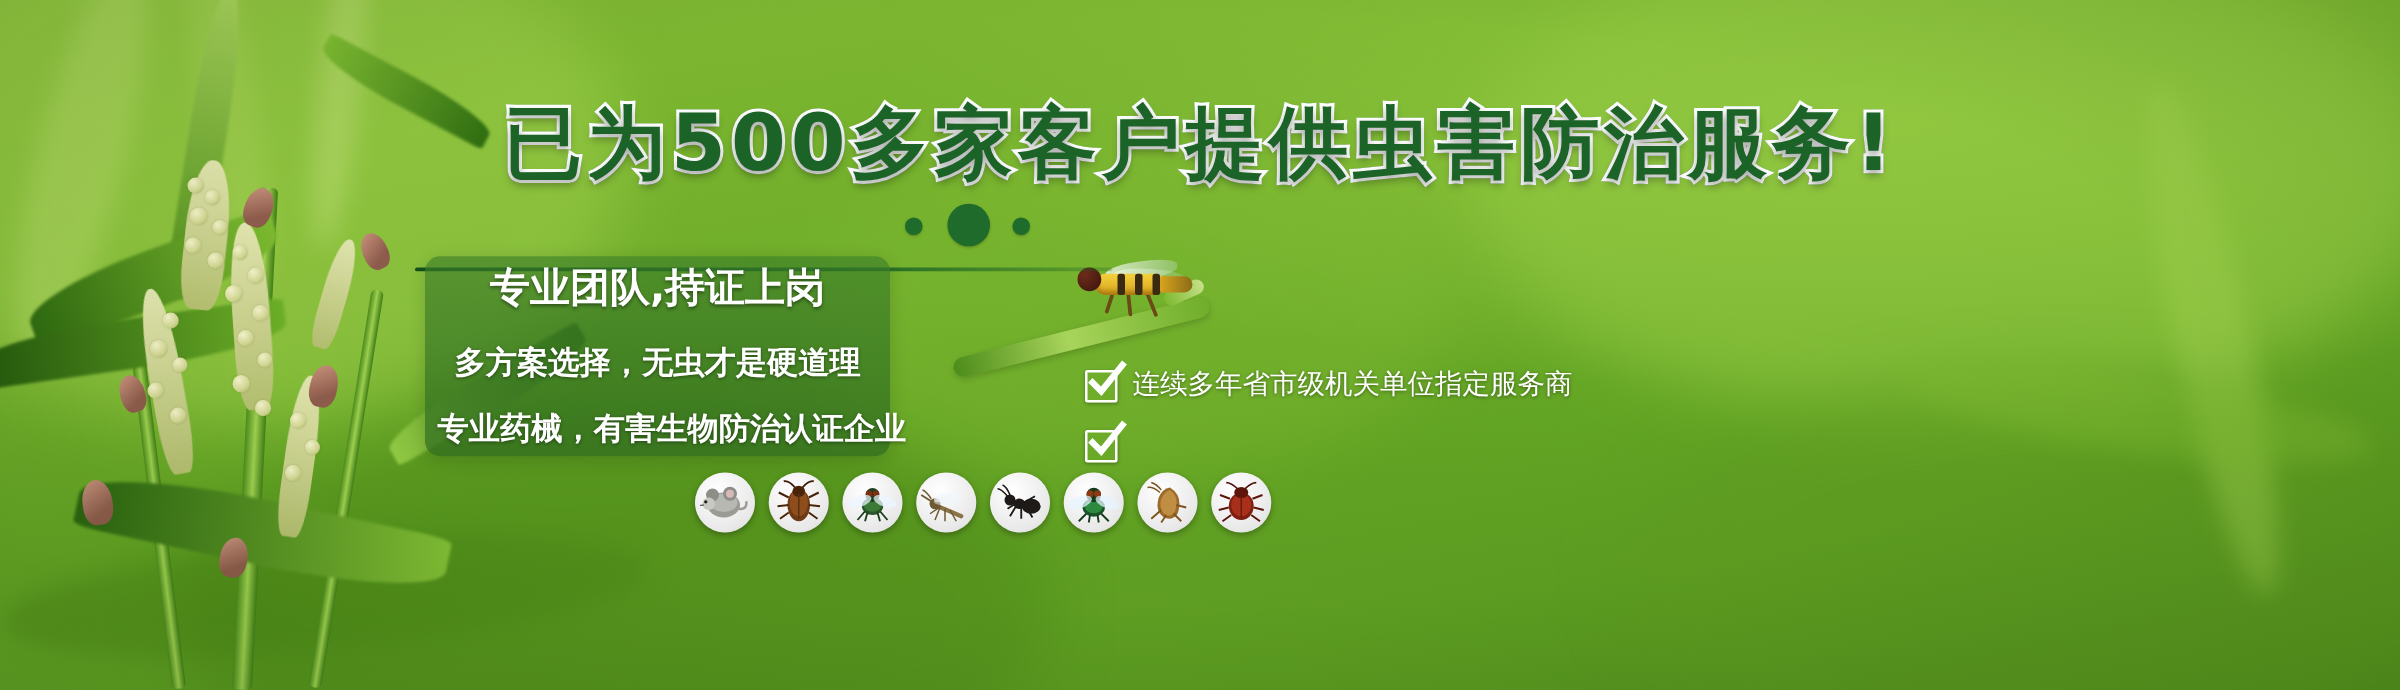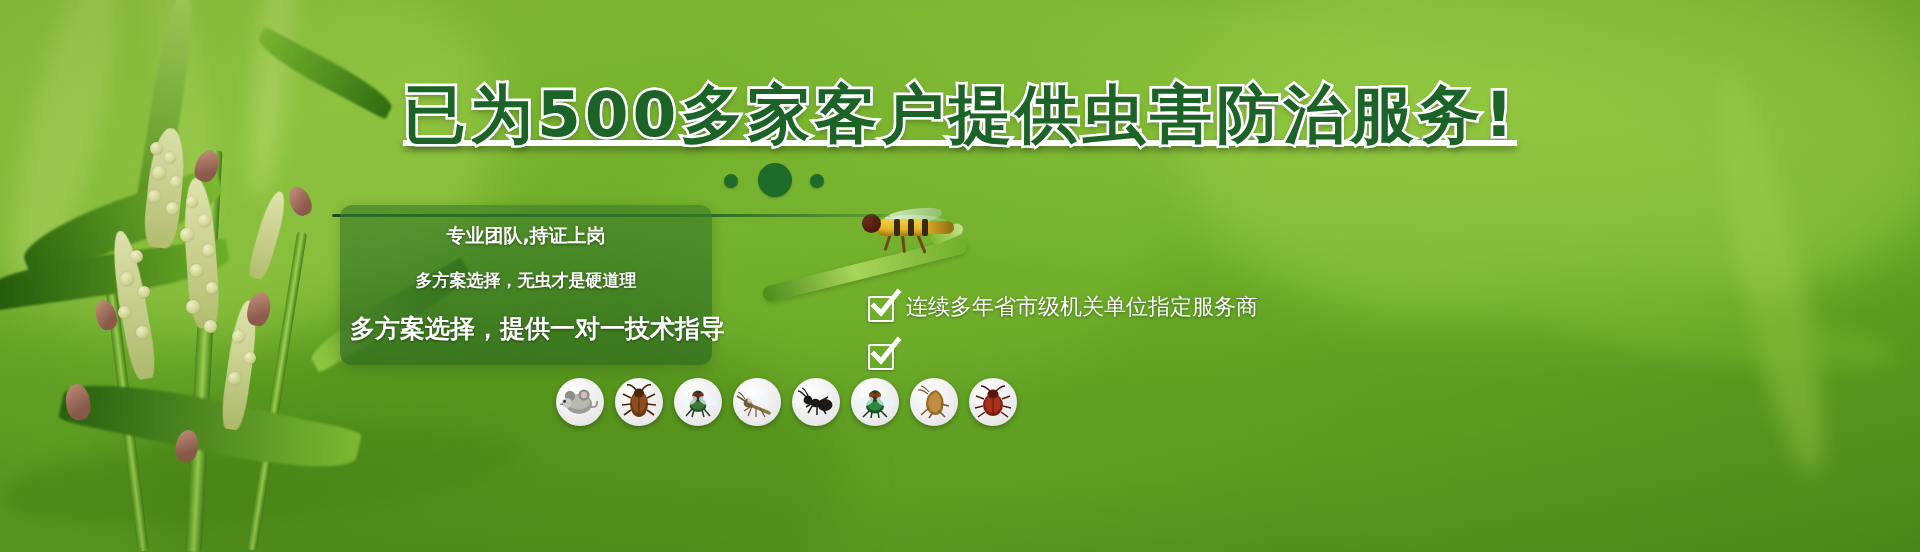--- a/index.html
+++ b/index.html
@@ -143,21 +143,20 @@
     white-space:nowrap;
     -webkit-text-stroke: 5px #ffffff;
     paint-order: stroke fill;
     text-shadow: 0 4px 7px rgba(0,0,0,.35);
     font-family:"DejaVu Sans","Liberation Sans",sans-serif;
   }
   #headline .inner {
     background: linear-gradient(180deg,#4f9e49 0%,#2f7a33 42%,#0f4d1d 100%);
     -webkit-background-clip: text;
     background-clip: text;
-    text-decoration: underline;
   }
 
   
   .dots { position:absolute; left:718px; top:163px; width:130px; height:34px; }
   .dot { position:absolute; border-radius:50%; background:#1f6b2b; box-shadow:0 1px 2px rgba(0,0,0,.25); }
   .dot-s1 { left:6px;  top:11px; width:14px; height:14px; }
   .dot-big{ left:40px; top:0px;  width:34px; height:34px; }
   .dot-s2 { left:92px; top:11px; width:14px; height:14px; }
 
   
@@ -175,22 +174,22 @@
     box-shadow: 0 3px 14px rgba(0,0,0,.14);
     display:flex; flex-direction:column; justify-content:center;
     padding:6px 10px 8px 10px;
   }
   #feature-box .fline {
     color:#ffffff; font-weight:bold; text-align:center;
     text-shadow:0 1px 3px rgba(0,0,0,.45);
     font-family:"DejaVu Sans","Liberation Sans",sans-serif;
     white-space:nowrap;
   }
-  .fline-1 { font-size:19px; letter-spacing:0px; margin-bottom:20px; }
-  .fline-2 { font-size:17px; letter-spacing:0px; margin-bottom:20px; }
+  .fline-1 { font-size:32px; letter-spacing:0px; margin-bottom:20px; }
+  .fline-2 { font-size:25px; letter-spacing:0px; margin-bottom:20px; }
   .fline-3 { font-size:25px; letter-spacing:0px; }
 
   
   #checklist { position:absolute; left:868px; top:274px; width:430px; }
   .check-row { display:flex; align-items:flex-end; height:48px; }
   .check-box {
     width:26px; height:26px; flex:0 0 26px;
     border:2px solid #ffffff; border-radius:2px;
     position:relative; margin-right:12px;
     box-shadow:0 1px 3px rgba(0,0,0,.3);
@@ -310,21 +309,21 @@
     <span class="dot dot-s1"></span>
     <span class="dot dot-big"></span>
     <span class="dot dot-s2"></span>
   </div>
 
   <div class="rule"></div>
 
   <div id="feature-box">
     <div class="fline fline-1">专业团队,持证上岗</div>
     <div class="fline fline-2">多方案选择，无虫才是硬道理</div>
-    <div class="fline fline-3">多方案选择，提供一对一技术指导</div>
+    <div class="fline fline-3">专业药械，有害生物防治认证企业</div>
   </div>
 
   <div id="checklist">
     <div class="check-row">
       <span class="check-box">
         <svg width="34" height="34" viewBox="0 0 34 34" aria-hidden="true">
           <path d="M6 19 L13 26 L30 5" fill="none" stroke="#ffffff" stroke-width="5" stroke-linecap="square" stroke-linejoin="miter"></path>
         </svg>
       </span>
       <span class="check-label">连续多年省市级机关单位指定服务商</span>

